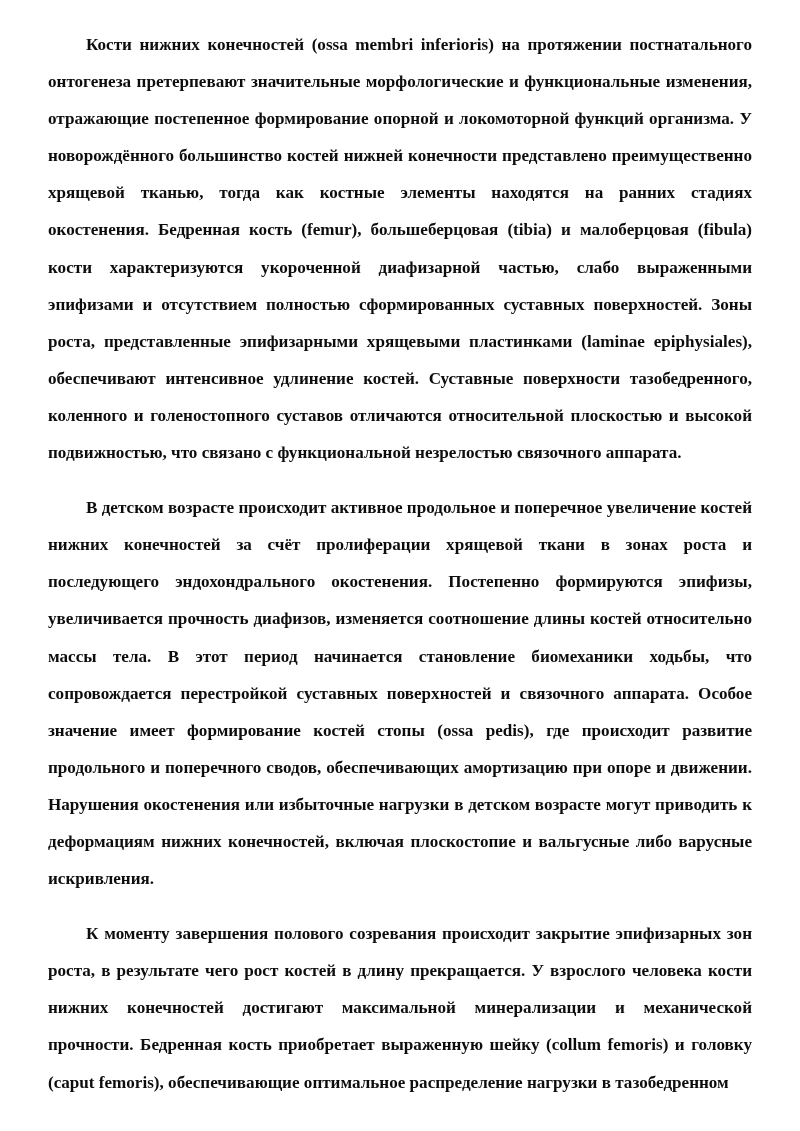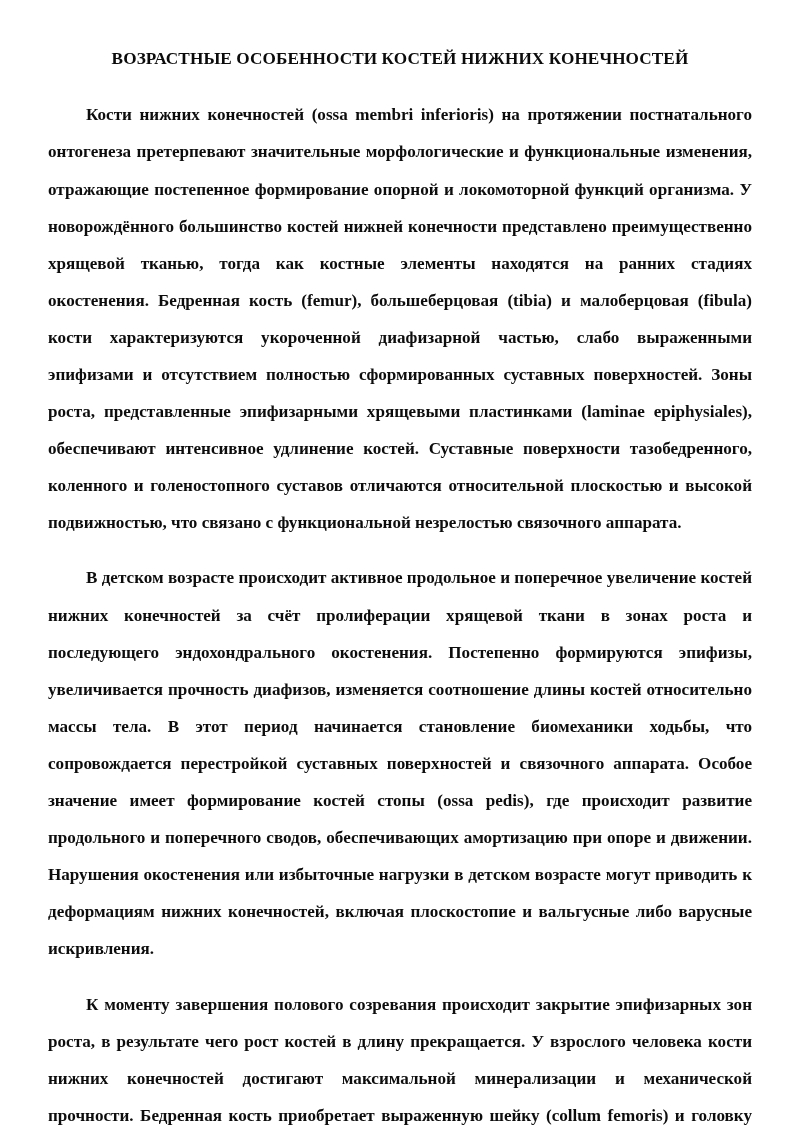--- a/index.html
+++ b/index.html
@@ -60,21 +60,20 @@
   p.para:last-child {
     margin-bottom: 0;
   }
 </style>
 </head>
 <body>
 
 <div class="page">
   <div class="content">
 
-    <h1 class="doc-title">ВОЗРАСТНЫЕ ОСОБЕННОСТИ КОСТЕЙ НИЖНИХ КОНЕЧНОСТЕЙ</h1>
 
     <div class="body-block">
       <p class="para">Кости нижних конечностей (ossa membri inferioris) на протяжении постнатального онтогенеза претерпевают значительные морфологические и функциональные изменения, отражающие постепенное формирование опорной и локомоторной функций организма. У новорождённого большинство костей нижней конечности представлено преимущественно хрящевой тканью, тогда как костные элементы находятся на ранних стадиях окостенения. Бедренная кость (femur), большеберцовая (tibia) и малоберцовая (fibula) кости характеризуются укороченной диафизарной частью, слабо выраженными эпифизами и отсутствием полностью сформированных суставных поверхностей. Зоны роста, представленные эпифизарными хрящевыми пластинками (laminae epiphysiales), обеспечивают интенсивное удлинение костей. Суставные поверхности тазобедренного, коленного и голеностопного суставов отличаются относительной плоскостью и высокой подвижностью, что связано с функциональной незрелостью связочного аппарата.</p>
       <p class="para">В детском возрасте происходит активное продольное и поперечное увеличение костей нижних конечностей за счёт пролиферации хрящевой ткани в зонах роста и последующего эндохондрального окостенения. Постепенно формируются эпифизы, увеличивается прочность диафизов, изменяется соотношение длины костей относительно массы тела. В этот период начинается становление биомеханики ходьбы, что сопровождается перестройкой суставных поверхностей и связочного аппарата. Особое значение имеет формирование костей стопы (ossa pedis), где происходит развитие продольного и поперечного сводов, обеспечивающих амортизацию при опоре и движении. Нарушения окостенения или избыточные нагрузки в детском возрасте могут приводить к деформациям нижних конечностей, включая плоскостопие и вальгусные либо варусные искривления.</p>
       <p class="para">К моменту завершения полового созревания происходит закрытие эпифизарных зон роста, в результате чего рост костей в длину прекращается. У взрослого человека кости нижних конечностей достигают максимальной минерализации и механической прочности. Бедренная кость приобретает выраженную шейку (collum femoris) и головку (caput femoris), обеспечивающие оптимальное распределение нагрузки в тазобедренном</p>
     </div>
 
   </div>
 </div>
 

